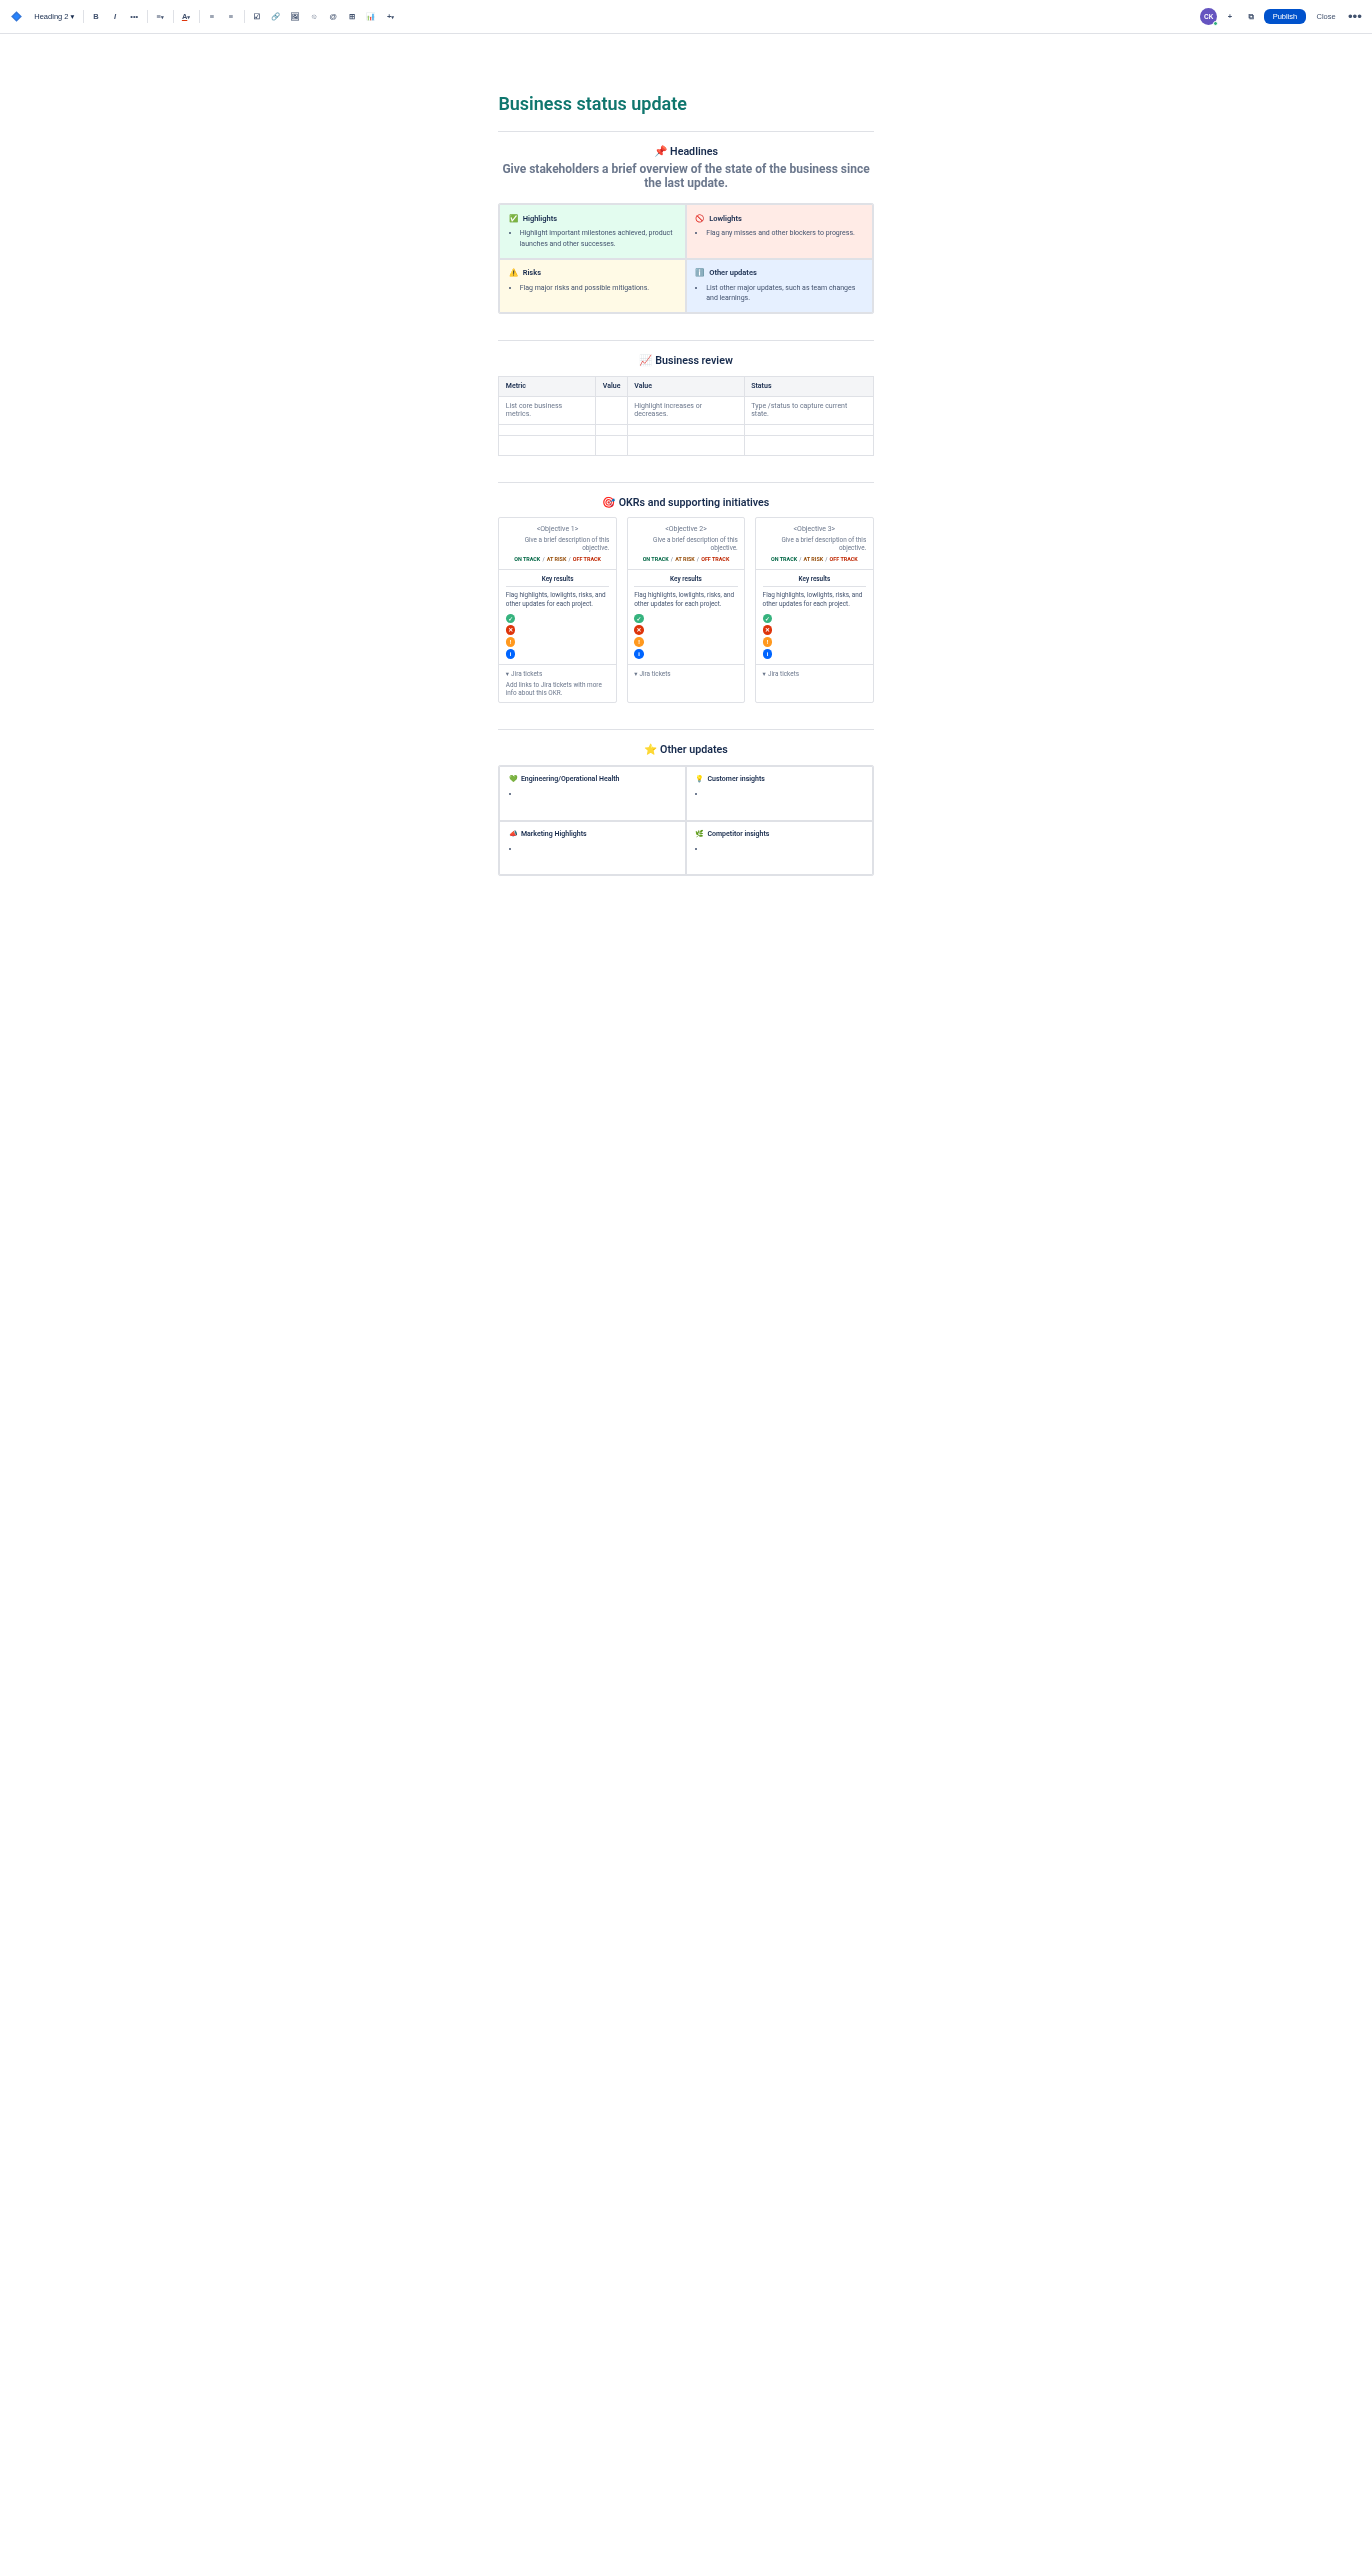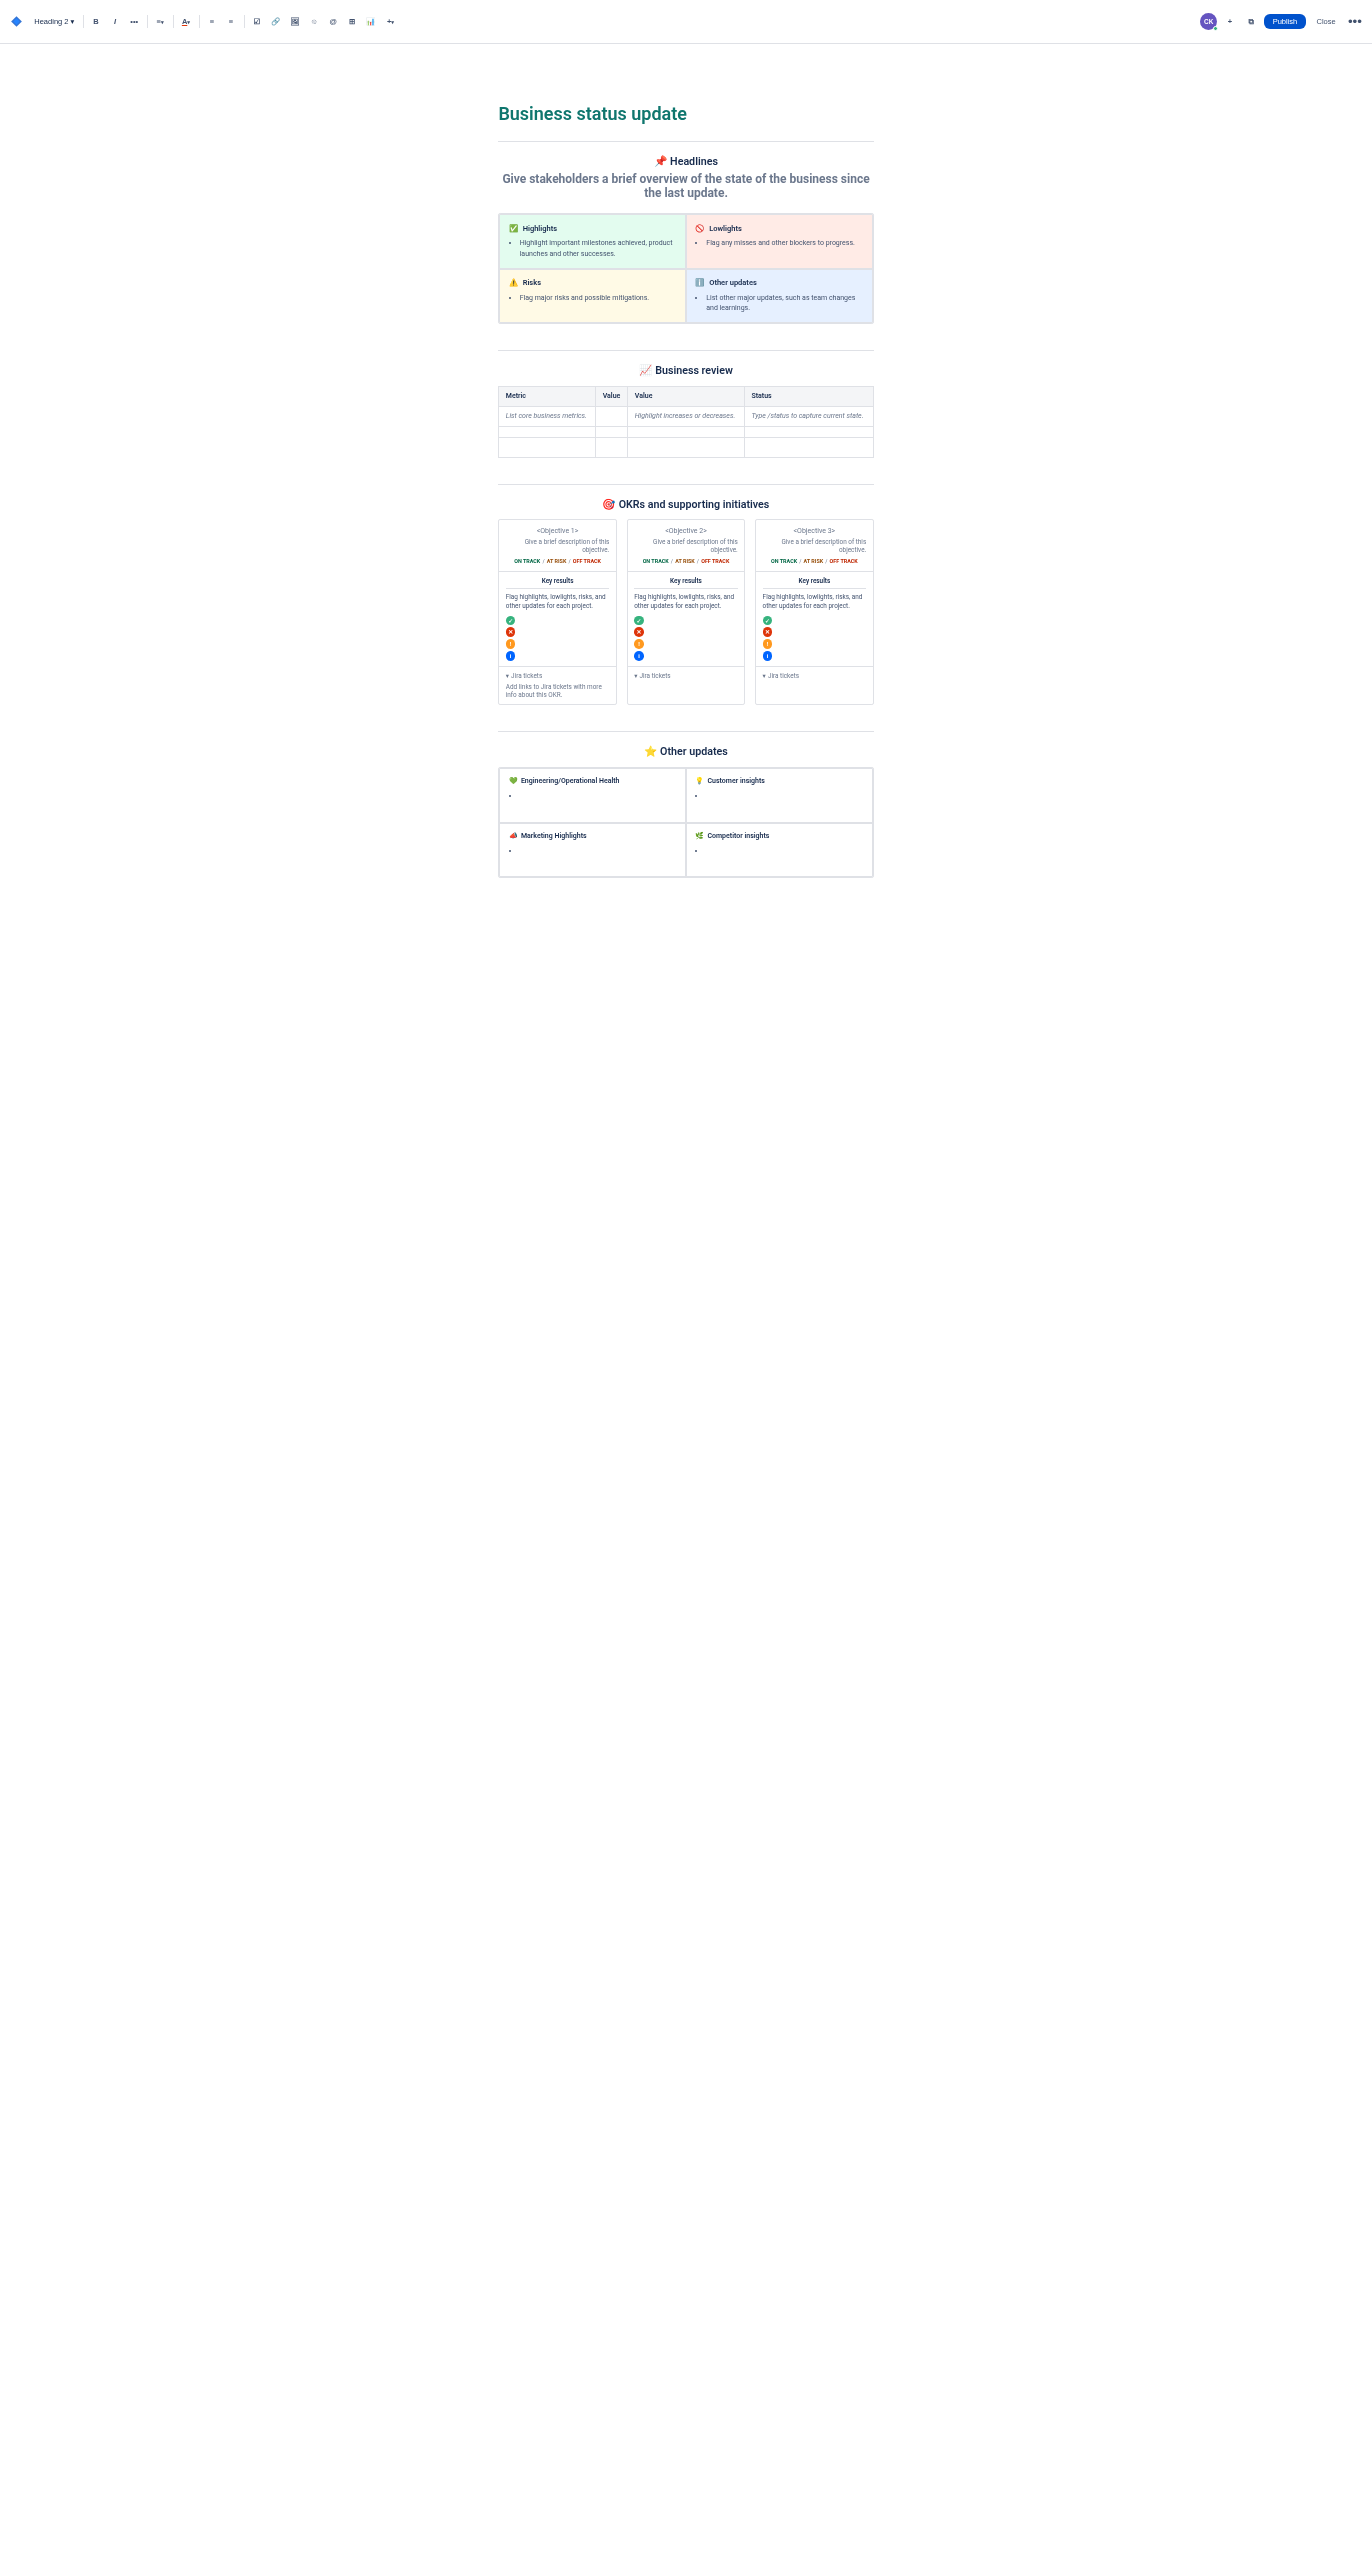--- a/index.html
+++ b/index.html
@@ -8,21 +8,21 @@
       background: #fff;
       color: #172b4d;
       font-size: 7.5px;
     }
 
     
     .toolbar {
       display: flex;
       align-items: center;
       padding: 0 8.6px;
-      height: 44px;
+      height: 34px;
       border-bottom: 0.5px solid #dfe1e6;
       position: sticky;
       top: 0;
       background: #fff;
       z-index: 100;
       gap: 2.1px;
     }
     .toolbar-logo {
       width: 15px;
       height: 15px;
@@ -207,21 +207,20 @@
       font-weight: 600;
       color: #172b4d;
       border: 0.5px solid #dfe1e6;
     }
     .review-table td {
       padding: 5.4px 6.4px;
       font-size: 7px;
       color: #6b778c;
       border: 0.5px solid #dfe1e6;
       min-height: 19.3px;
-      font-style: italic;
     }
     .review-table tr:nth-child(n+3) td { height: 19.3px; }
 
     
     .okr-grid {
       display: grid;
       grid-template-columns: 1fr 1fr 1fr;
       gap: 10px;
       margin: 8.6px 0;
     }

